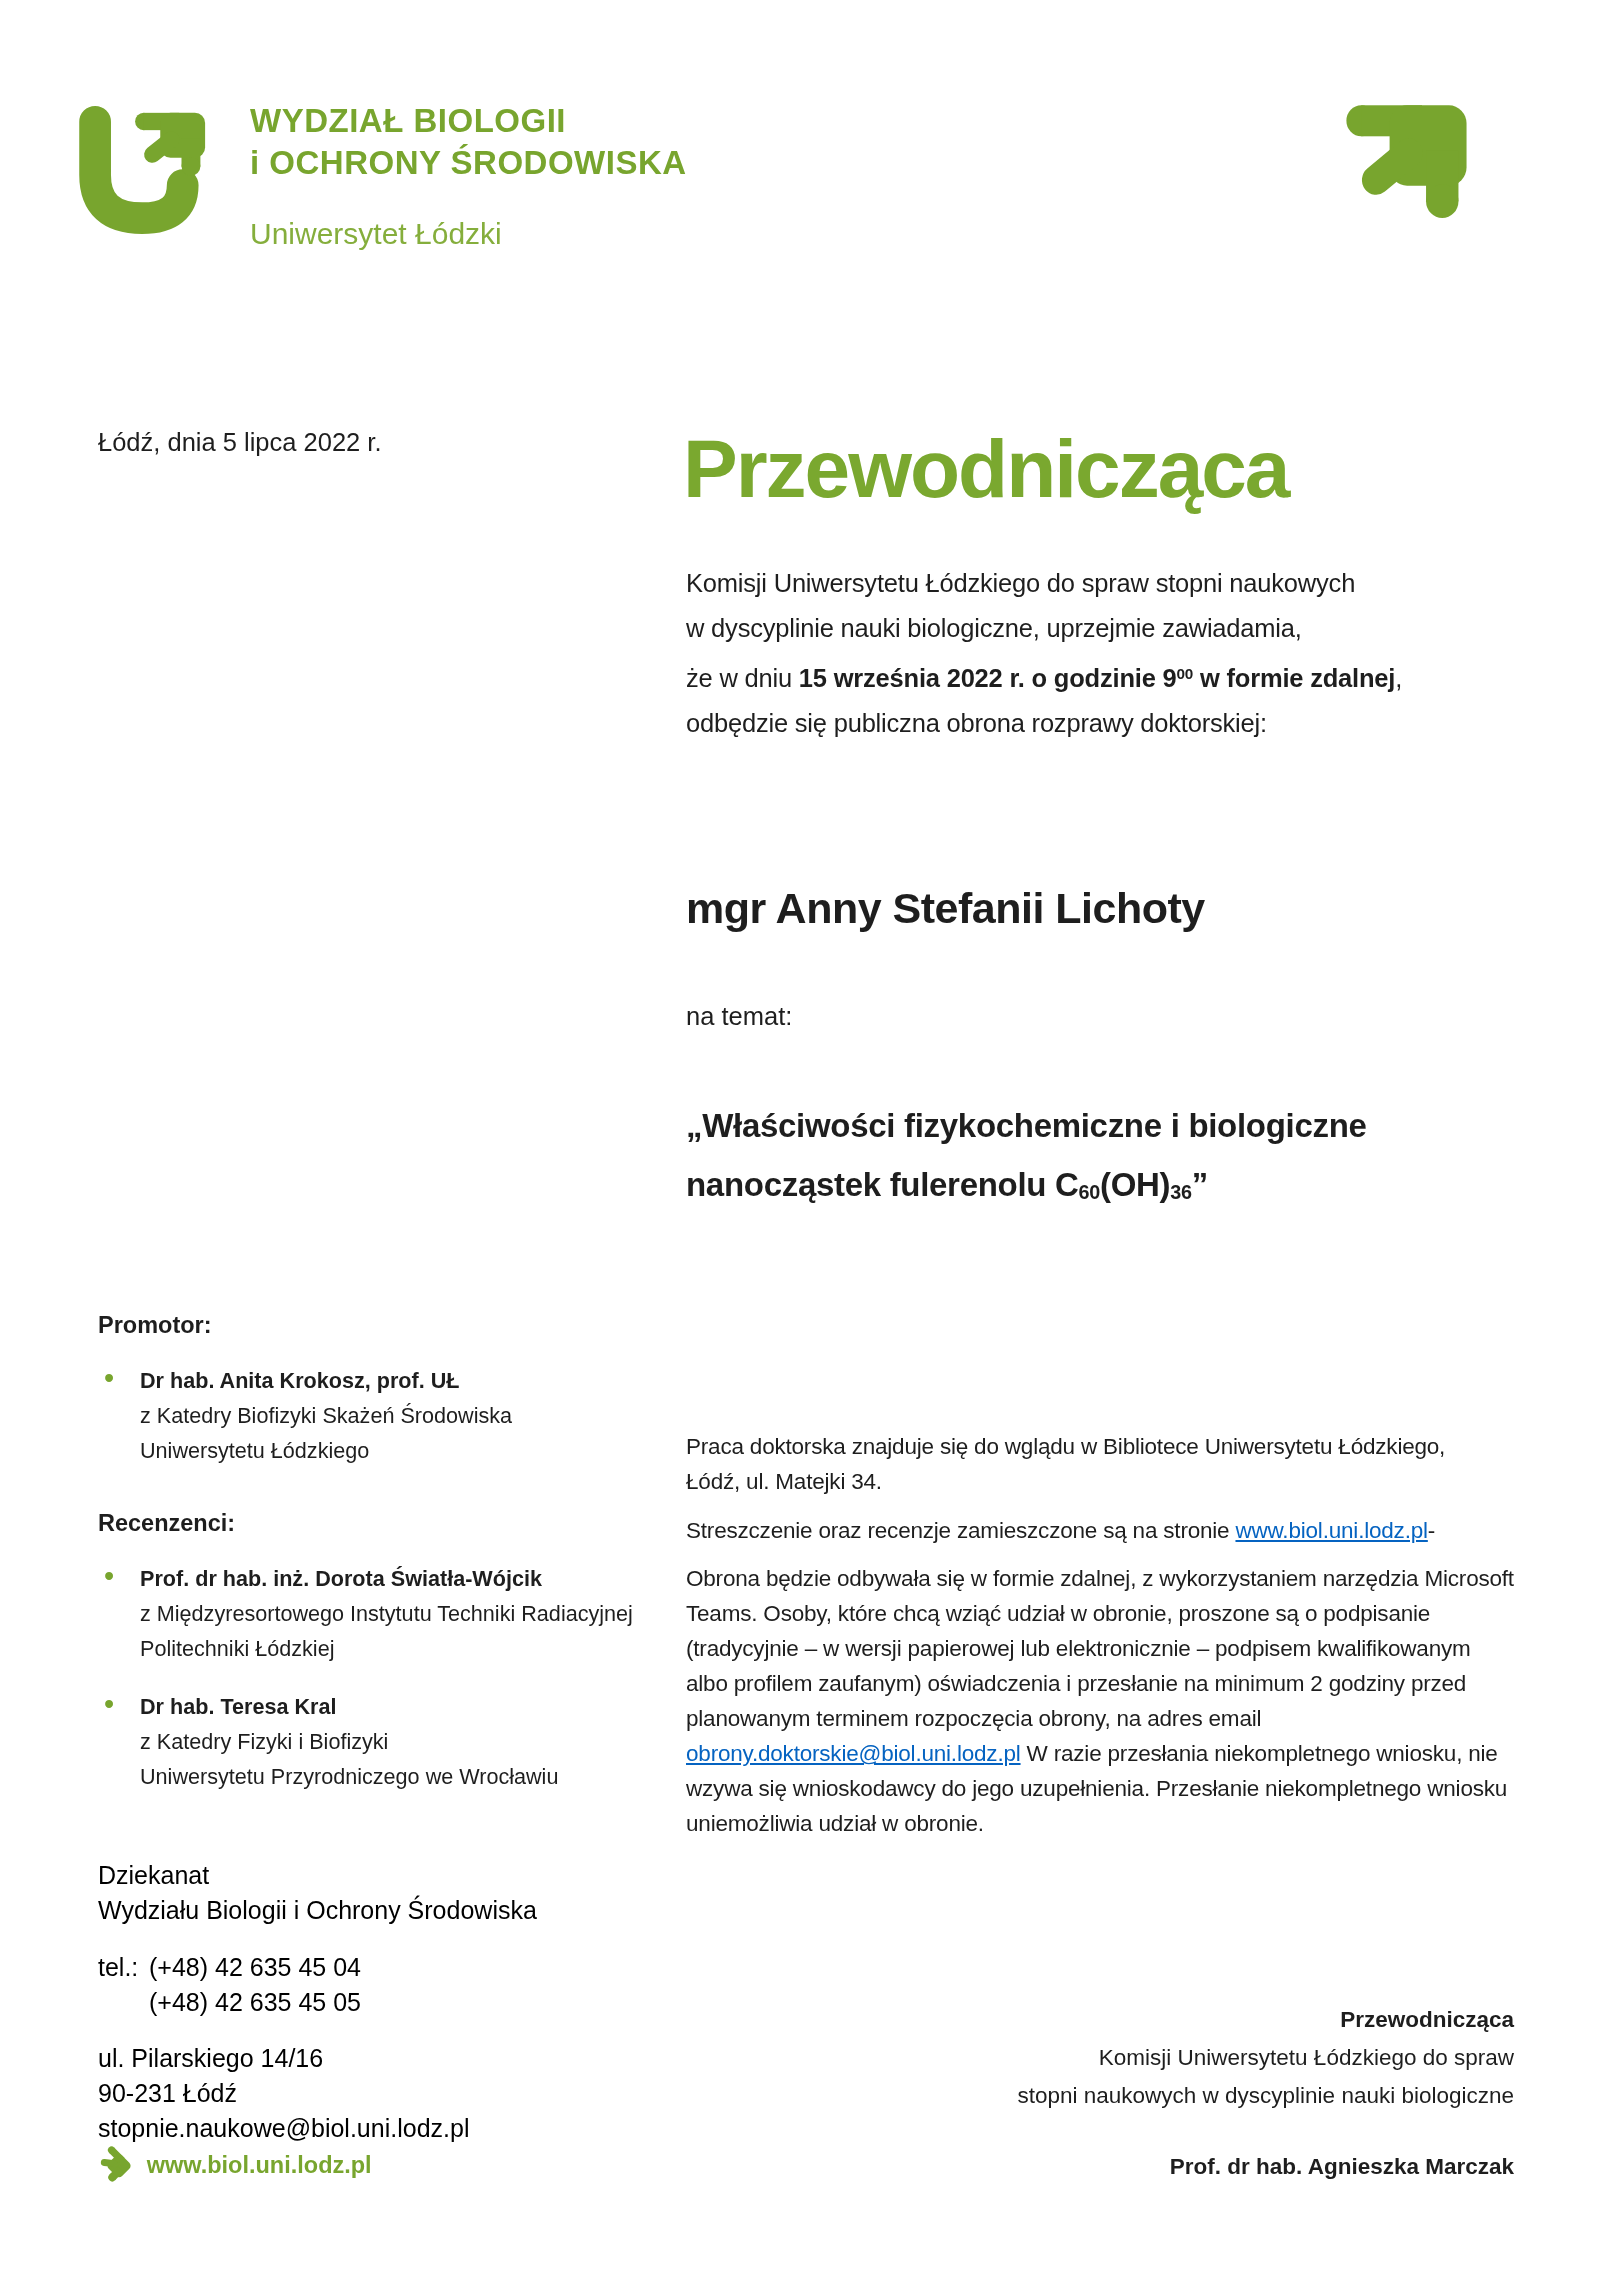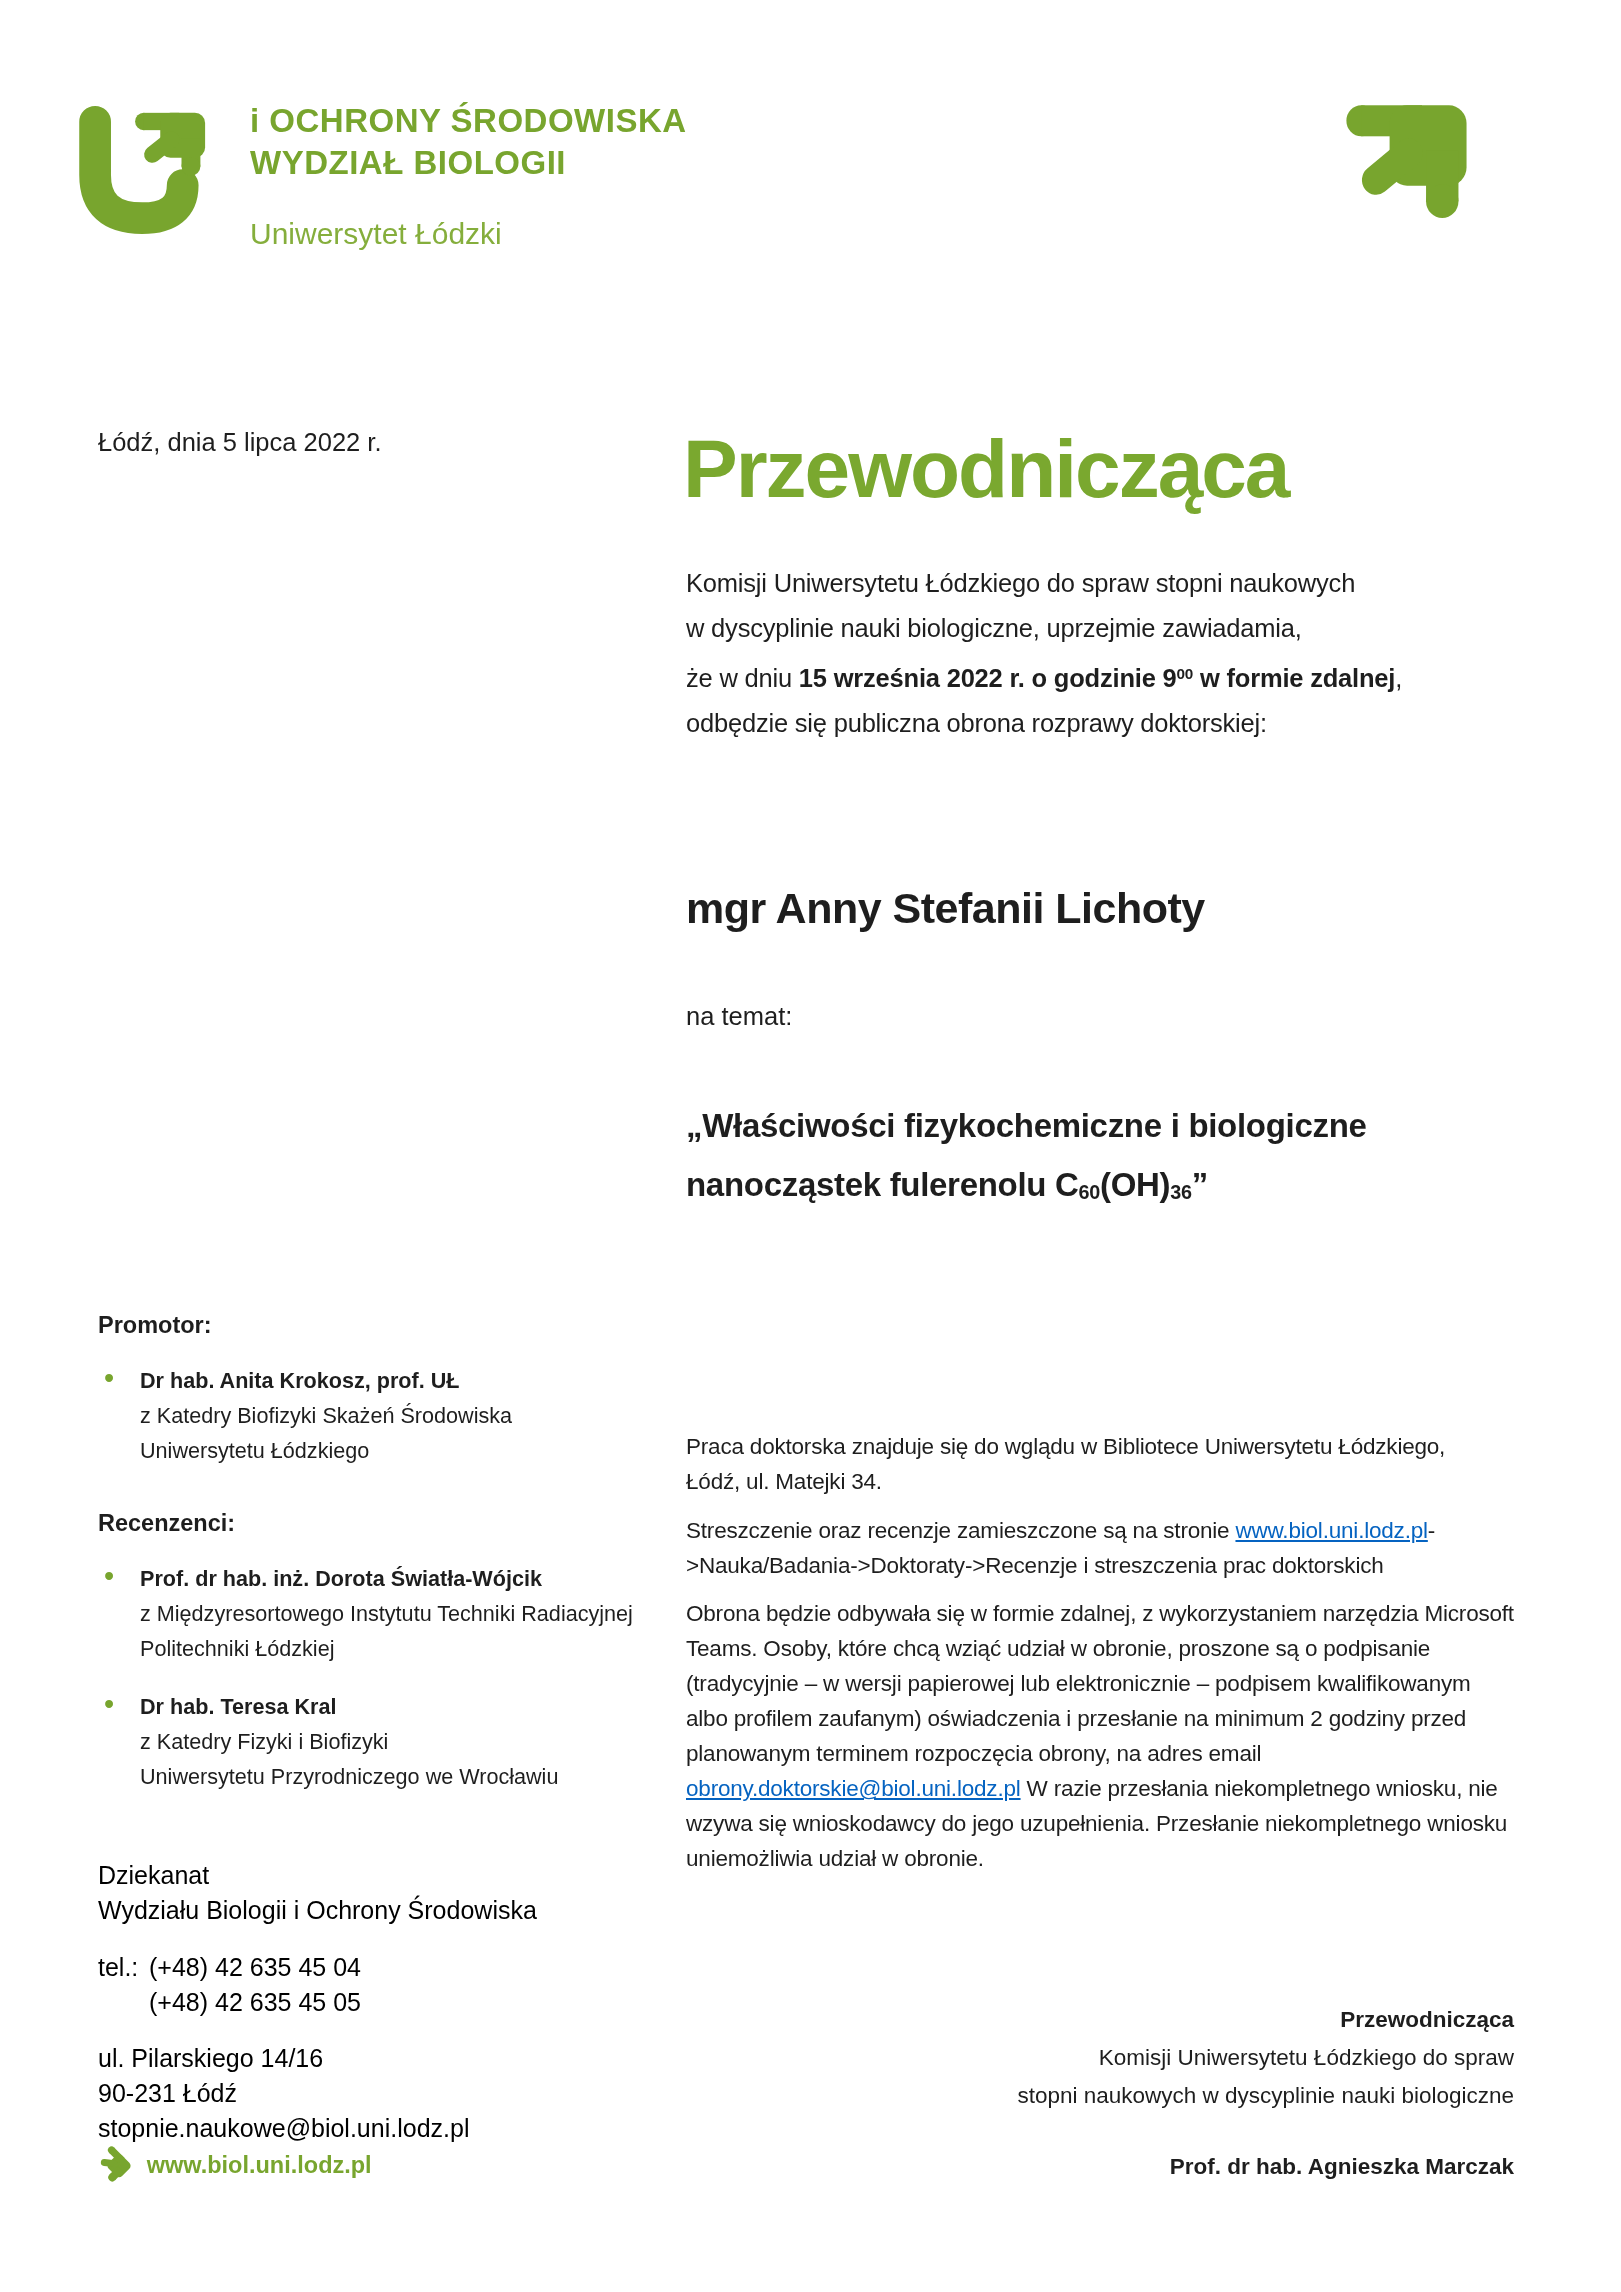--- a/index.html
+++ b/index.html
@@ -70,22 +70,22 @@
         <line x1="50" y1="42" x2="26" y2="61" stroke="#78a52e" stroke-width="21" stroke-linecap="round"></line>
       </g>
     </defs>
   </svg>
 
   <svg class="logo-mark" viewBox="0 -6 122 104">
     <path d="M15 8 L15 50 Q15 84 52 84 Q84 84 84 58" fill="none" stroke="#78a52e" stroke-width="25" stroke-linecap="round"></path>
     <use href="#ul-arrow" transform="translate(44,-4) scale(0.62)" fill="#78a52e"></use>
   </svg>
   <div class="logo-text">
+    <div class="fac">WYDZIAŁ BIOLOGII</div>
     <div class="fac">i OCHRONY ŚRODOWISKA</div>
-    <div class="fac">WYDZIAŁ BIOLOGII</div>
     <div class="uni">Uniwersytet Łódzki</div>
   </div>
   <svg class="corner-arrow" viewBox="0 0 100 100" preserveAspectRatio="none">
     <use href="#ul-arrow" fill="#78a52e"></use>
   </svg>
 
   <div class="date">Łódź, dnia 5 lipca 2022 r.</div>
   <h1 class="heading">Przewodnicząca</h1>
 
   <div class="intro">
@@ -125,21 +125,20 @@
     </div>
   </div>
 
   <div class="info">
     <div class="para">
       <div class="nowrap">Praca doktorska znajduje się do wglądu w Bibliotece Uniwersytetu Łódzkiego,</div>
       <div>Łódź, ul. Matejki 34.</div>
     </div>
     <div class="para">
       <div class="nowrap"><span>Streszczenie oraz recenzje zamieszczone są na stronie </span><a class="doc-link">www.biol.uni.lodz.pl</a><span>-</span></div>
-      <div>&gt;Nauka/Badania-&gt;Doktoraty-&gt;Recenzje i streszczenia prac doktorskich</div>
     </div>
     <div class="para"><span>Obrona będzie odbywała się w formie zdalnej, z wykorzystaniem narzędzia Microsoft Teams. Osoby, które chcą wziąć udział w obronie, proszone są o podpisanie (tradycyjnie – w wersji papierowej lub elektronicznie – podpisem kwalifikowanym albo profilem zaufanym) oświadczenia i przesłanie na minimum 2 godziny przed planowanym terminem rozpoczęcia obrony, na adres email </span><a class="doc-link">obrony.doktorskie@biol.uni.lodz.pl</a><span> W razie przesłania niekompletnego wniosku, nie wzywa się wnioskodawcy do jego uzupełnienia. Przesłanie niekompletnego wniosku uniemożliwia udział w obronie.</span></div>
   </div>
 
   <div class="contact">
     <div class="grp">
       <div>Dziekanat</div>
       <div>Wydziału Biologii i Ochrony Środowiska</div>
     </div>
     <div class="grp">

